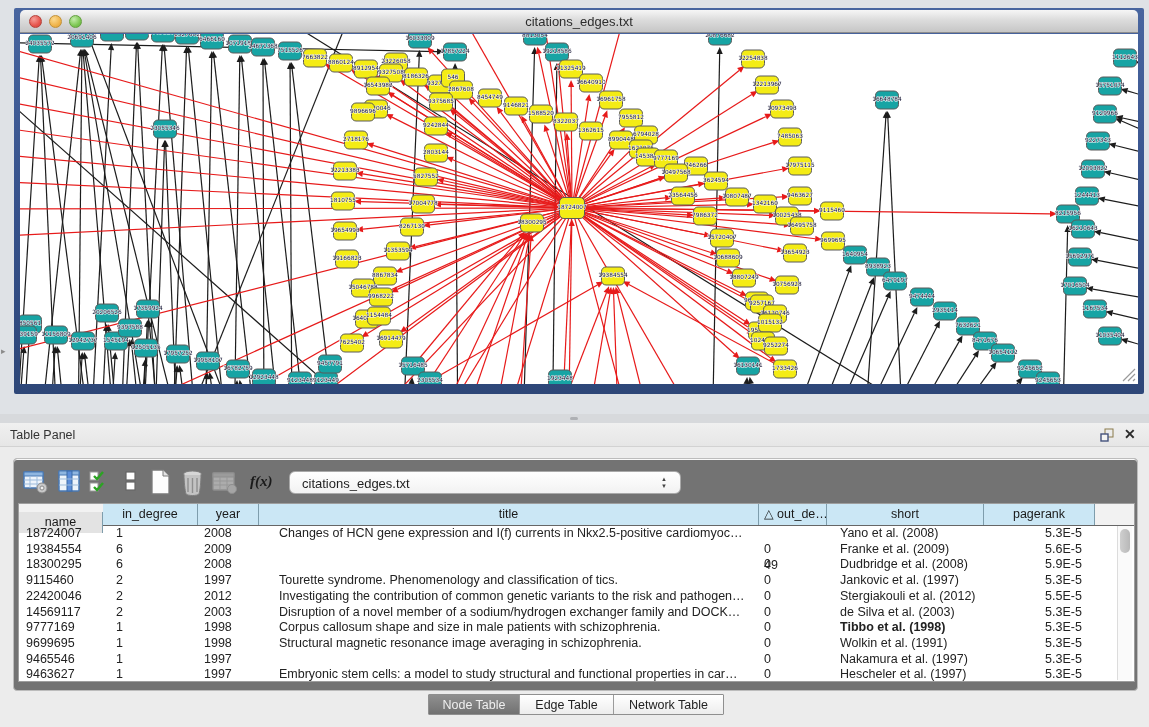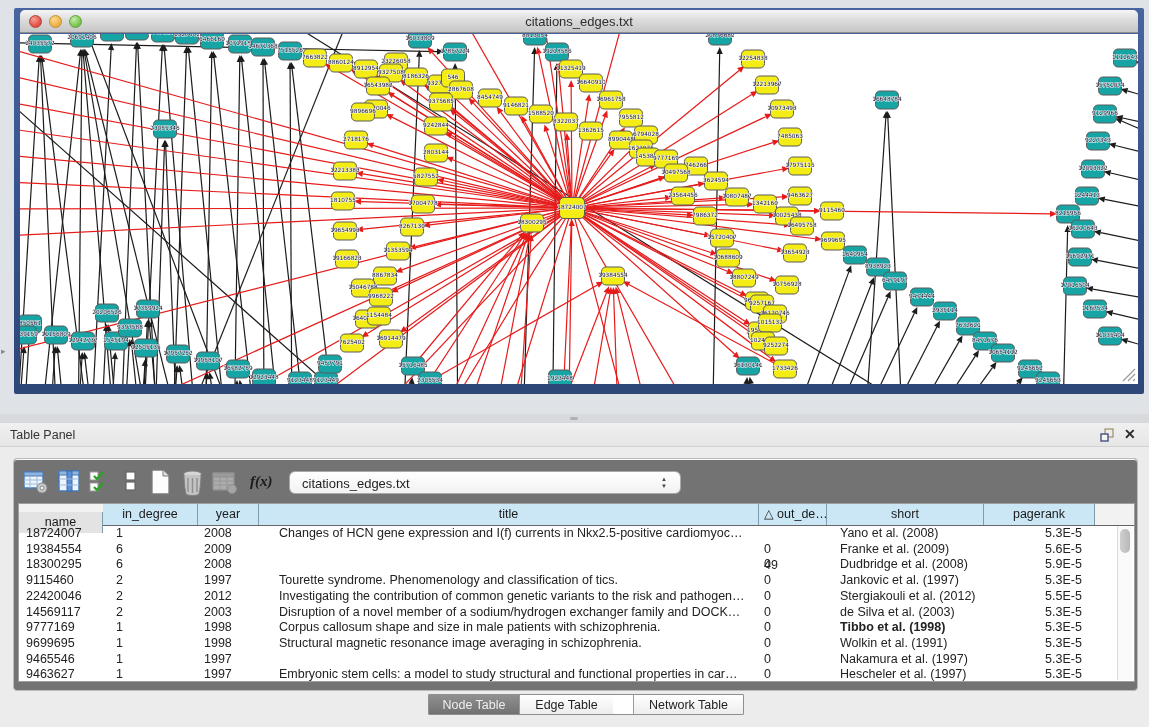--- a/index.html
+++ b/index.html
@@ -1534,21 +1534,21 @@
           </div>
         <div id="vscroll">
             <div id="vthumb"></div>
           </div>
       </div>
     </div>
 
     <div id="tabs">
         <div class="tab sel" style="width: 90px;">Node Table</div>
         <div class="tab" style="width: 94px;">Edge Table</div>
-        <div class="tab" style="width: 110px; margin-left: 20px;">Network Table</div>
+        <div class="tab" style="width: 110px;">Network Table</div>
       </div>
 
     <div id="status">Memory: OK</div>
     <div id="mem-dot"></div>
   </div>
 
   <div id="left-arrow">▸</div>
 </div>
 
 </body></html>

